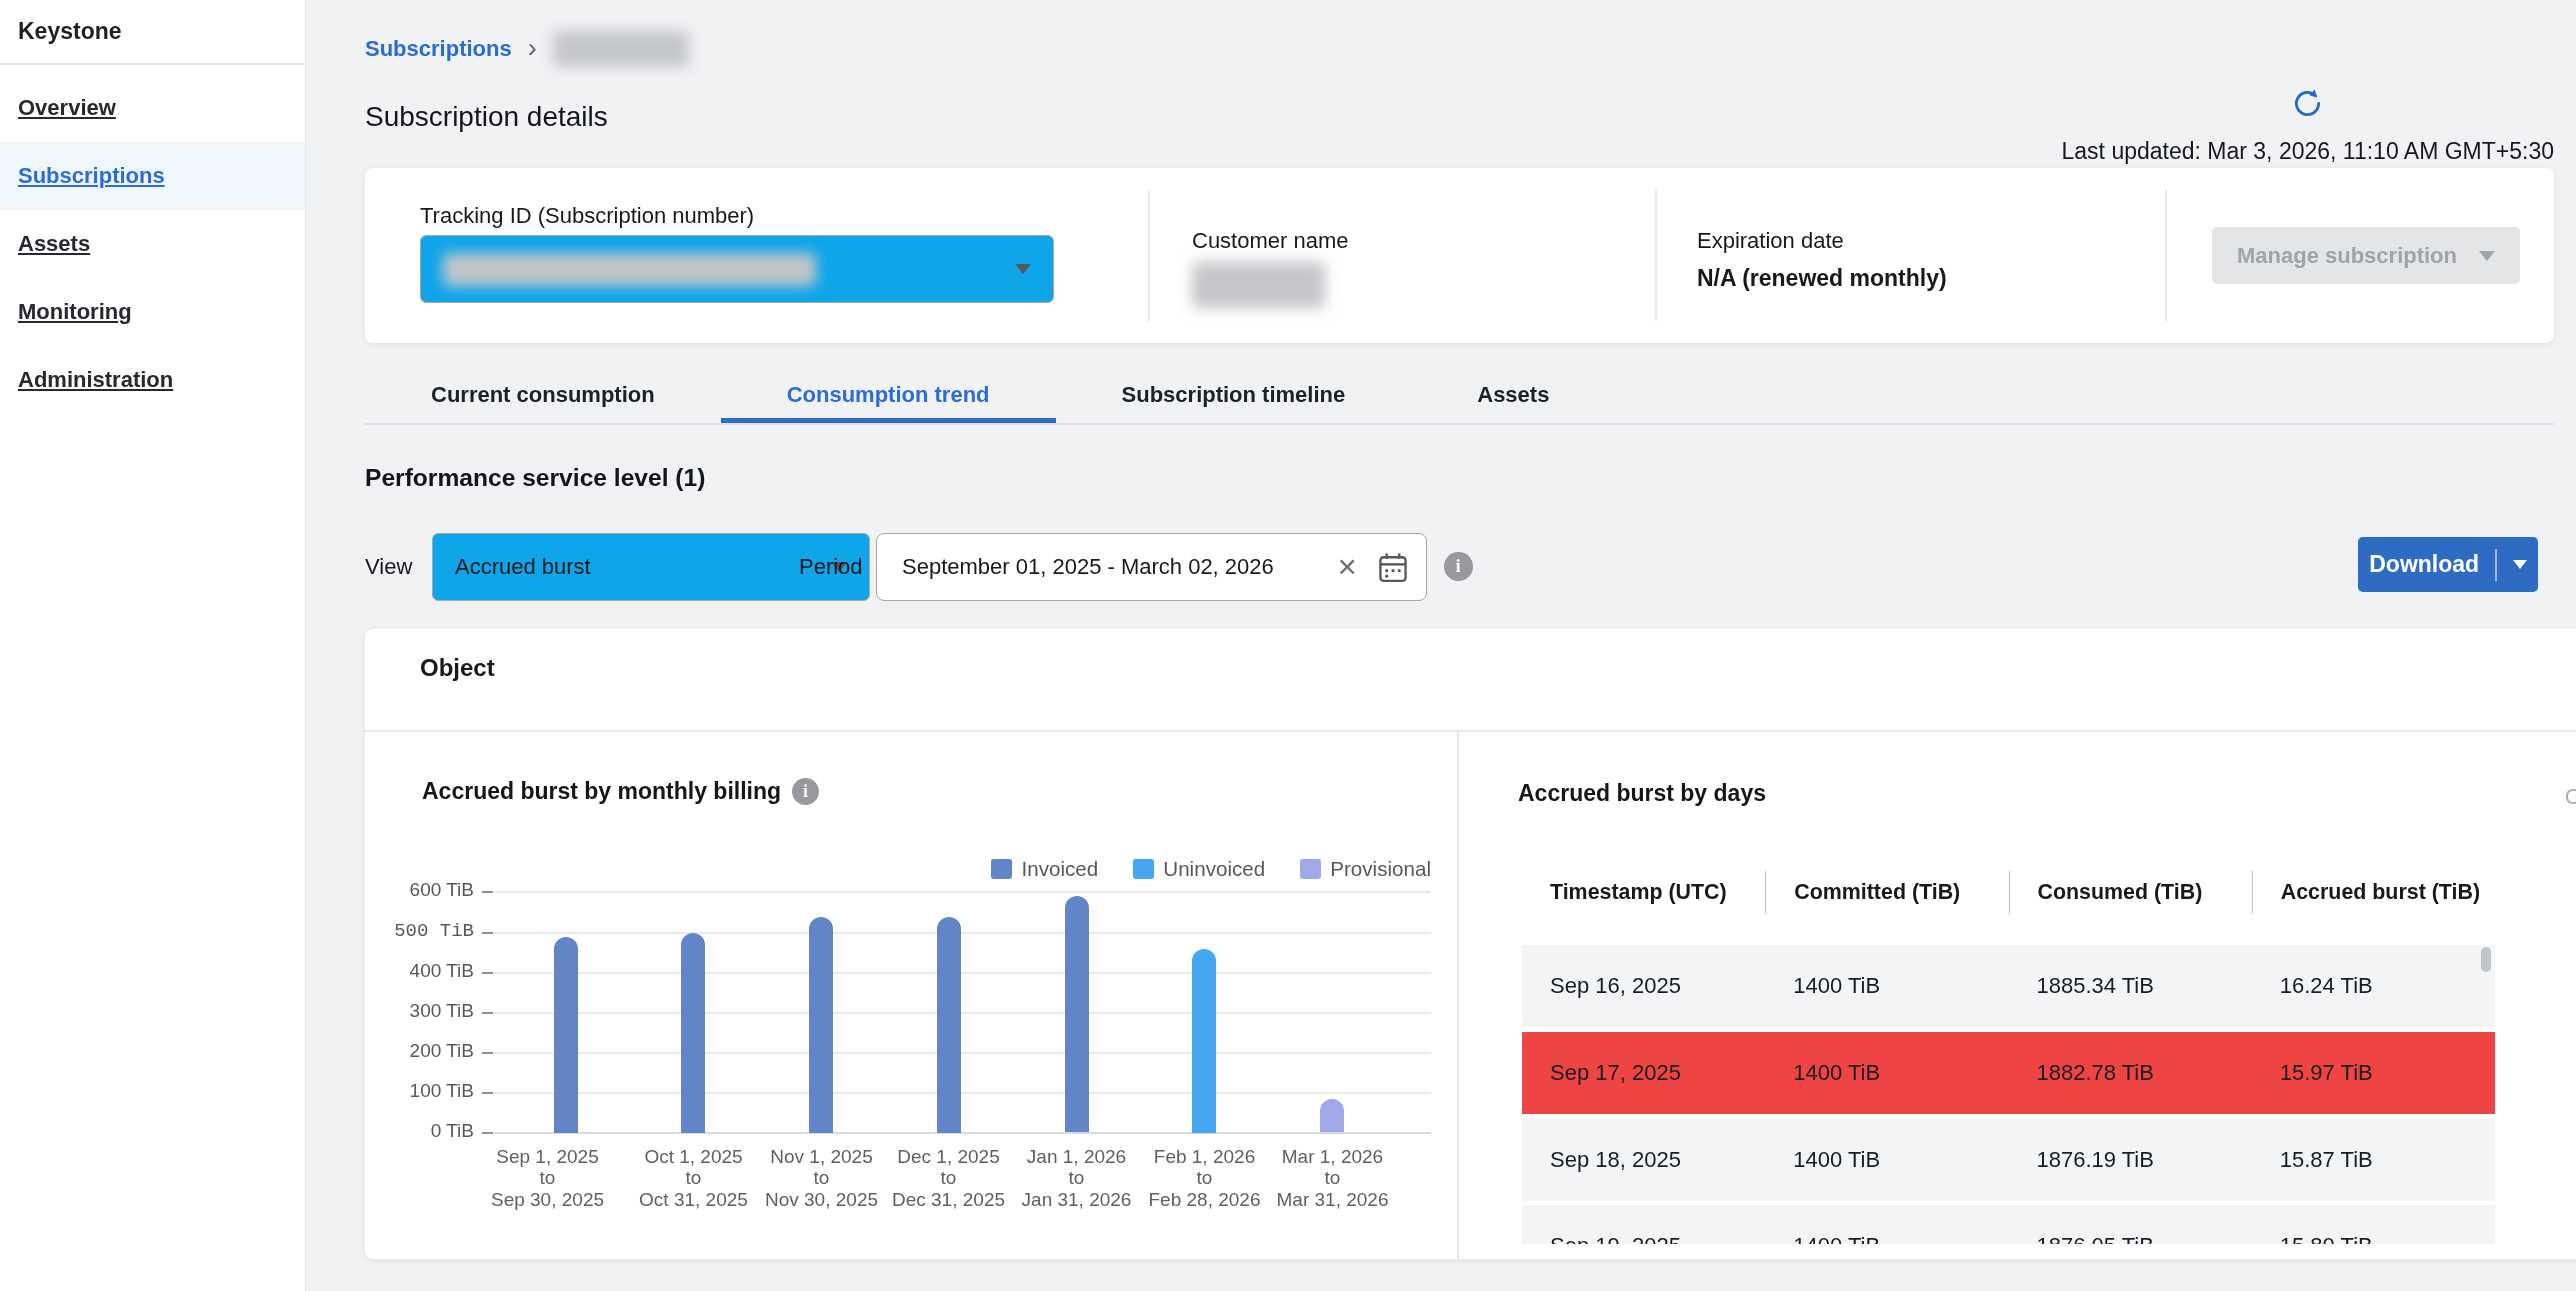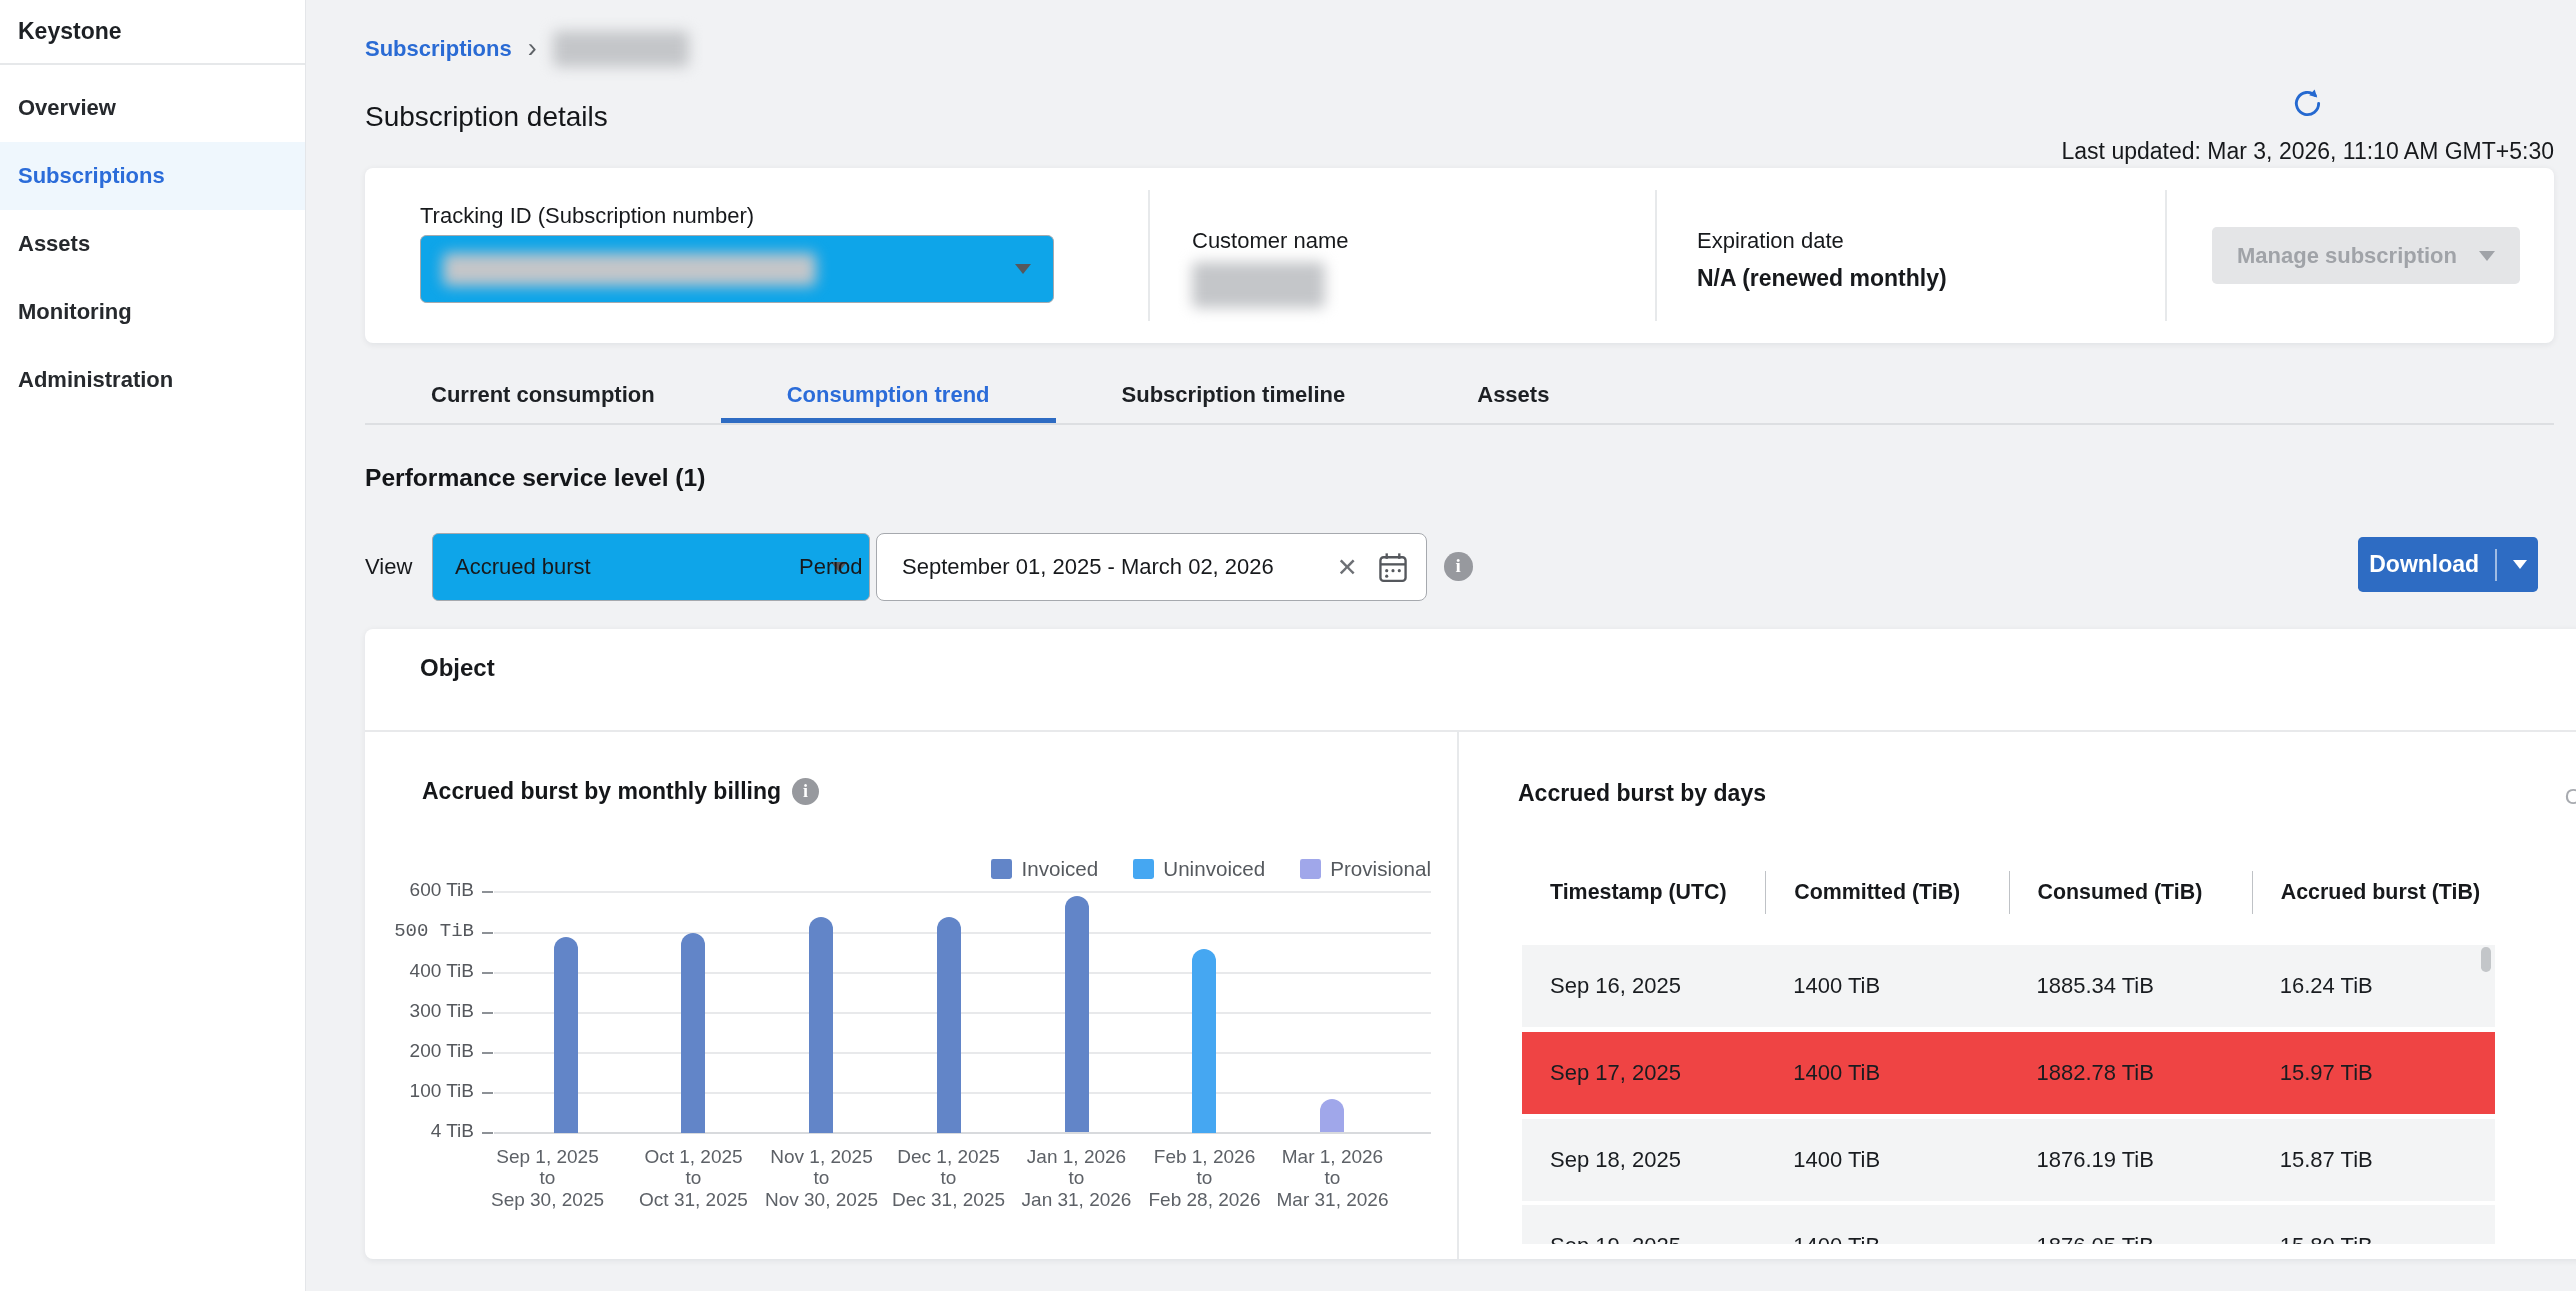--- a/index.html
+++ b/index.html
@@ -5,21 +5,21 @@
   html,body{margin:0;padding:0;}
   body{font-family:"Liberation Sans",sans-serif;color:#17191c;}
   .app{position:relative;width:2576px;height:1292px;background:#f1f2f4;overflow:hidden;}
   .abs{position:absolute;}
 
   
   .sidebar{position:absolute;left:0;top:0;width:306px;height:1292px;background:#fff;border-right:1.6px solid #e4e6e9;box-sizing:border-box;}
   .brand{position:absolute;left:18px;top:0;height:63px;display:flex;align-items:center;font-size:23px;font-weight:700;color:#1d2024;}
   .brand-div{position:absolute;left:0;right:0;top:63px;height:1.6px;background:#e6e8ea;}
   .side-nav{position:absolute;left:0;right:0;top:74px;}
-  .side-item{height:68px;display:flex;align-items:center;padding-left:18px;font-size:22px;font-weight:700;color:#26292d;cursor:pointer;}
+  .side-item{height:68px;display:flex;align-items:center;padding-left:18px;font-size:22px;font-weight:700;color:#26292d;cursor:pointer;text-decoration:underline;}
   .side-item.active{background:#eff7fd;color:#2b6cd9;}
 
   
   .crumbs{position:absolute;left:365px;top:28.5px;height:40px;display:flex;align-items:center;gap:16px;}
   .crumb-link{font-size:22px;font-weight:700;color:#2a6bd4;cursor:pointer;}
   .crumb-sep{font-size:27px;color:#5f6368;line-height:1;}
   .redact{background:#c4c6c9;border-radius:4.8px;filter:blur(7.1px);}
   .page-title{position:absolute;left:365px;top:82px;font-size:28px;font-weight:400;color:#141619;}
   .updated{position:absolute;right:22px;top:86px;display:flex;align-items:center;gap:17.4px;flex-direction:column;}
   .updated-text{font-size:23px;color:#17191c;}
@@ -210,21 +210,21 @@
         <div class="tick-stub" style="left:117px;top:383px;"></div>
         <div class="ytick" style="left:0px;top:371px;">300 TiB</div>
         <div class="grid-line" style="left:129px;top:423px;width:937px;"></div>
         <div class="tick-stub" style="left:117px;top:423px;"></div>
         <div class="ytick" style="left:0px;top:411px;">200 TiB</div>
         <div class="grid-line" style="left:129px;top:463px;width:937px;"></div>
         <div class="tick-stub" style="left:117px;top:463px;"></div>
         <div class="ytick" style="left:0px;top:451px;">100 TiB</div>
         <div class="grid-line" style="left:129px;top:503px;width:937px;background:#d8dadd;"></div>
         <div class="tick-stub" style="left:117px;top:503px;"></div>
-        <div class="ytick" style="left:0px;top:491px;">4 TiB</div>
+        <div class="ytick" style="left:0px;top:491px;">0 TiB</div>
         <div class="bar" style="left:189px;top:308px;width:24px;height:196px;background:#6285c8;"></div>
         <div class="xlab" style="left:115px;top:517px;">
           <div>Sep 1, 2025</div>
           <div>to</div>
           <div>Sep 30, 2025</div>
         </div>
         <div class="bar" style="left:316px;top:304px;width:24px;height:200px;background:#6285c8;"></div>
         <div class="xlab" style="left:261px;top:517px;">
           <div>Oct 1, 2025</div>
           <div>to</div>

